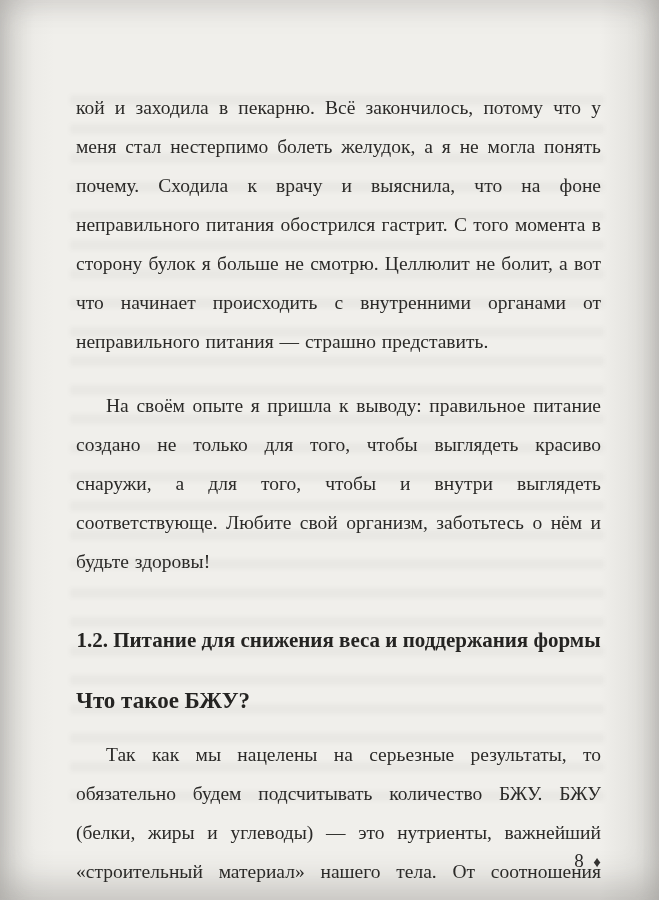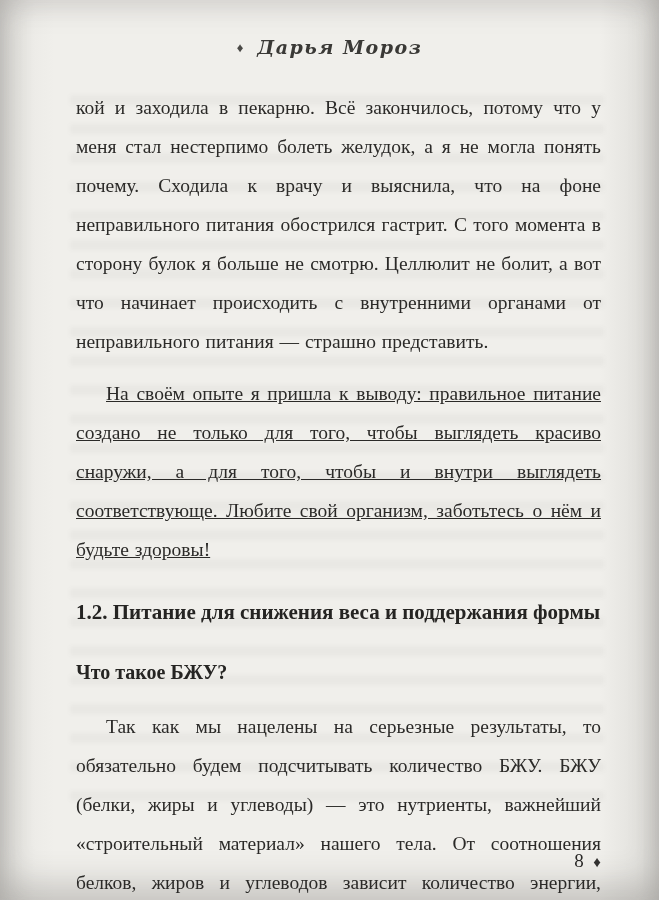--- a/index.html
+++ b/index.html
@@ -77,33 +77,32 @@
     font-size: 19.5px;
     line-height: 39px;
     text-align: justify;
     margin: 0;
     word-spacing: 1px;
   }
   .para.indent {
     text-indent: 30px;
   }
   .para + .para {
-    margin-top: 13px;
-    text-decoration: underline;
+    margin-top: 25px;
   }
   .section-heading {
     font-size: 21px;
     line-height: 31px;
     font-weight: bold;
-    margin: 28px 0 0 0;
-    text-align: left;
+    margin: 44px 0 0 0;
+    text-align: center;
     color: #252422;
   }
   .subheading {
-    font-size: 20px;
+    font-size: 23px;
     line-height: 29px;
     font-weight: bold;
     margin: 30px 0 0 0;
     color: #252422;
   }
   .subheading + .para {
     margin-top: 20px;
   }
 
   .page-footer {
@@ -121,23 +120,20 @@
     font-size: 15px;
     margin-left: 9px;
     color: #333230;
   }
 </style>
 </head>
 <body>
 
 <div class="scan">
 
-  <header class="page-header">
-    <span class="diamond">♦</span><span class="author">Дарья Мороз</span>
-  </header>
 
   <main class="text-block">
     <p class="para">кой и заходила в пекарню. Всё закончилось, потому что у меня стал нестерпимо болеть желудок, а я не могла понять почему. Сходила к врачу и выяснила, что на фоне неправильного питания обострился гастрит. С того момента в сторону булок я больше не смотрю. Целлюлит не болит, а вот что начинает происходить с внутренними органами от неправильного питания — страшно представить.</p>
     <p class="para indent">На своём опыте я пришла к выводу: правильное питание создано не только для того, чтобы выглядеть красиво снаружи, а для того, чтобы и внутри выглядеть соответствующе. Любите свой организм, заботьтесь о нём и будьте здоровы!</p>
 
     <h2 class="section-heading">1.2. Питание для снижения веса и поддержания формы</h2>
 
     <h3 class="subheading">Что такое БЖУ?</h3>
 
     <p class="para indent">Так как мы нацелены на серьезные результаты, то обязательно будем подсчитывать количество БЖУ. БЖУ (белки, жиры и углеводы) — это нутриенты, важнейший «строительный материал» нашего тела. От соотношения белков, жиров и углеводов зависит количество энергии, получаемой из пищи, и особенности её переработки организмом.</p>

